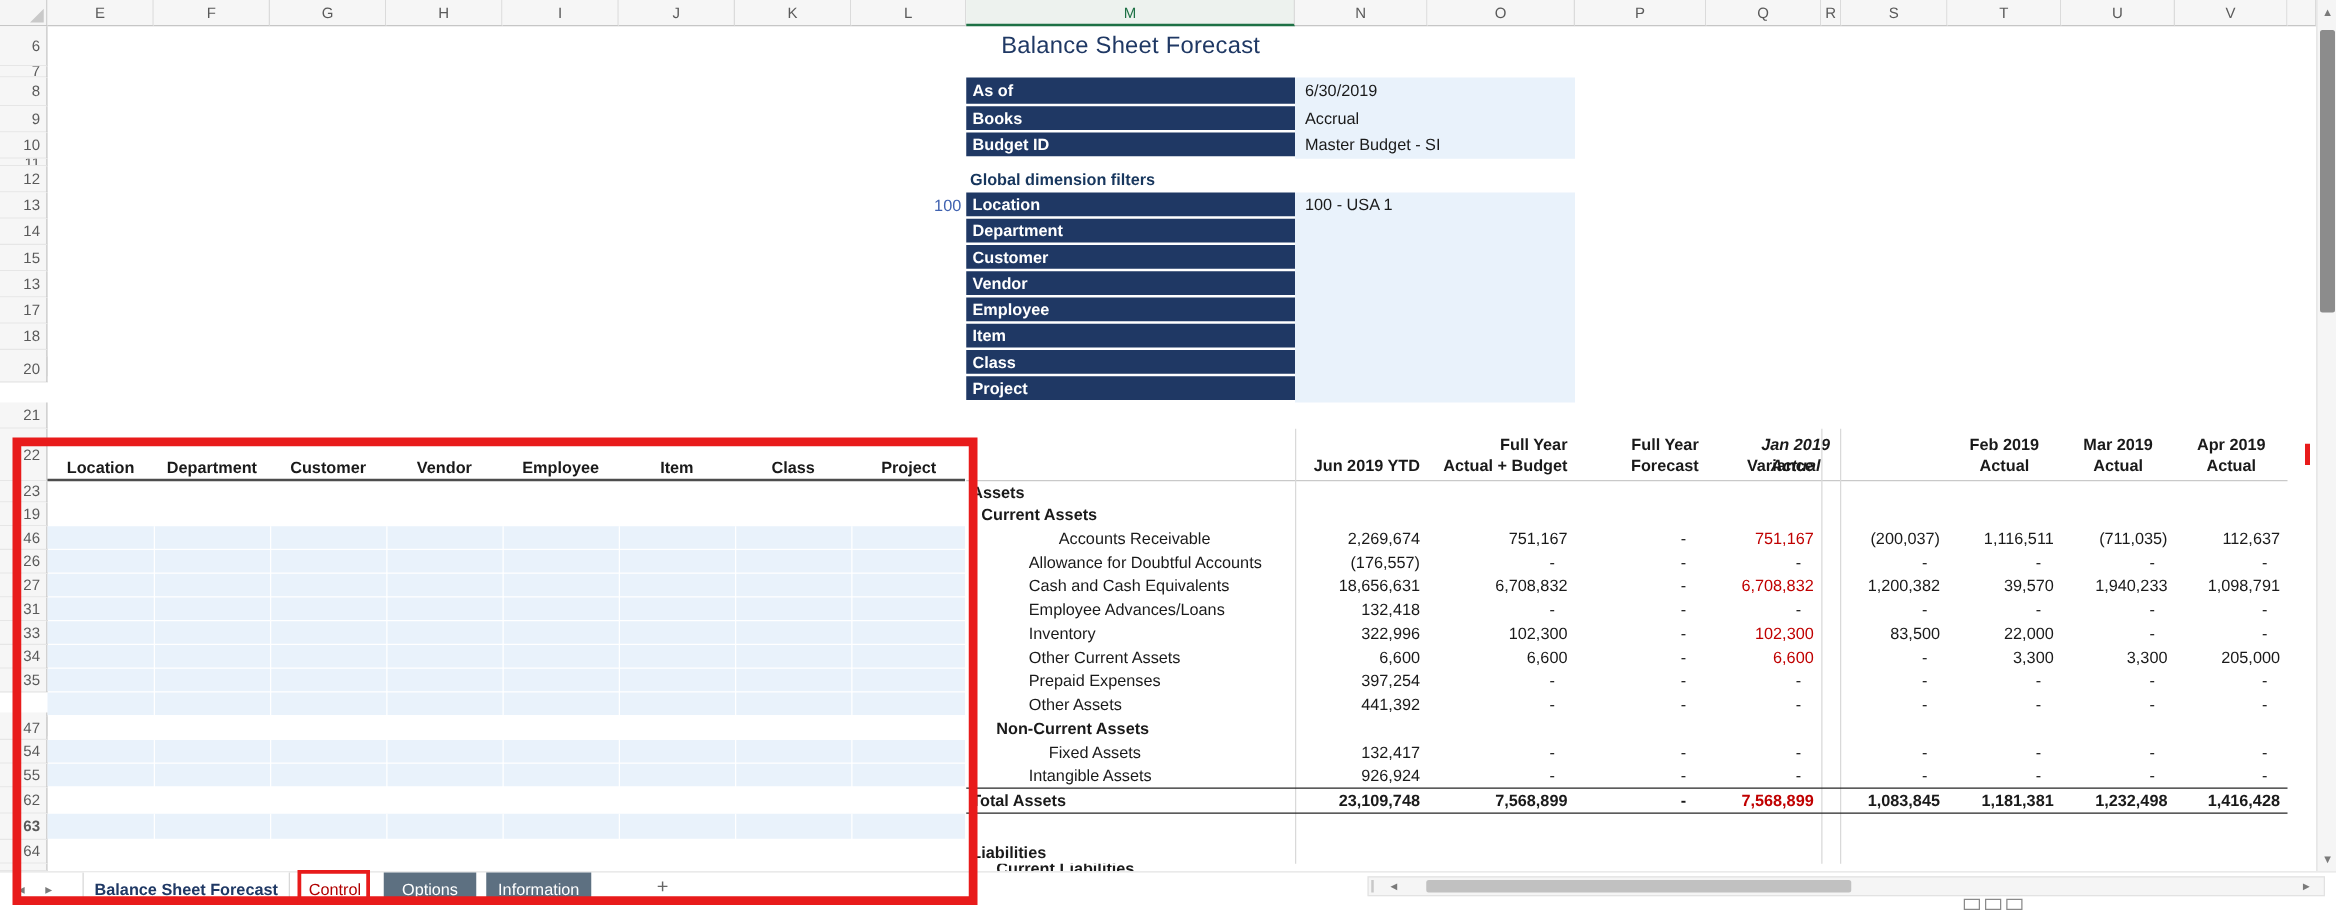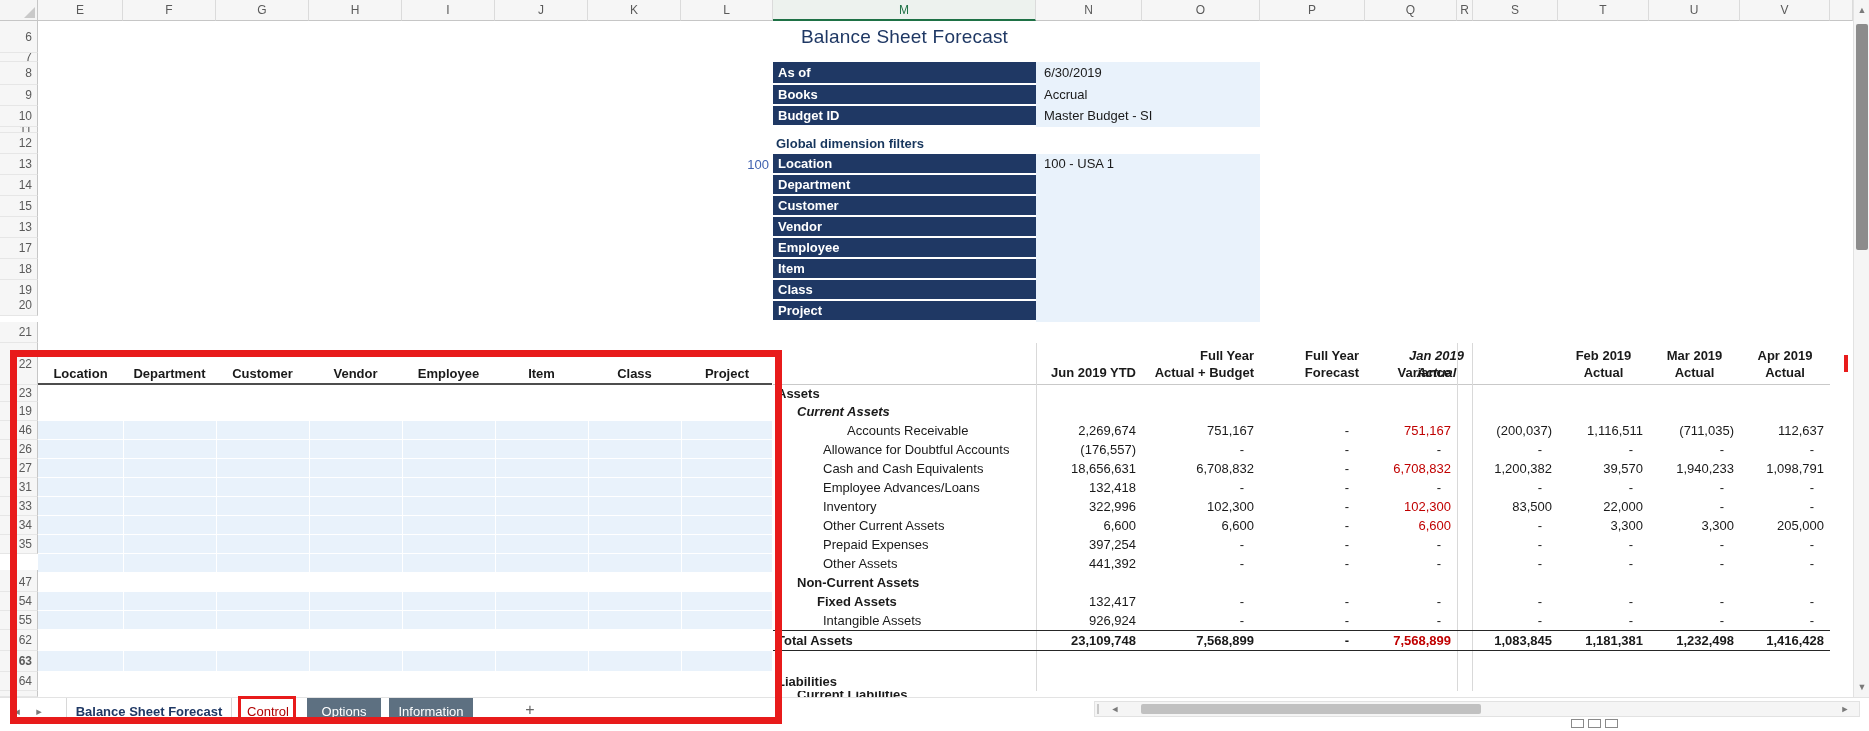--- a/index.html
+++ b/index.html
@@ -78,21 +78,21 @@
       <div class="rowh" style="position: absolute; box-sizing: border-box; top: 106px; height: 21px;">10</div>
       <div class="rowh" style="position: absolute; box-sizing: border-box; top: 127px; height: 6px;">11</div>
       <div class="rowh" style="position: absolute; box-sizing: border-box; top: 133px; height: 21px;">12</div>
       <div class="rowh" style="position: absolute; box-sizing: border-box; top: 154px; height: 21px;">13</div>
       <div class="rowh" style="position: absolute; box-sizing: border-box; top: 175px; height: 21px;">14</div>
       <div class="rowh" style="position: absolute; box-sizing: border-box; top: 196px; height: 21px;">15</div>
       <div class="rowh" style="position: absolute; box-sizing: border-box; top: 217px; height: 21px;">13</div>
       <div class="rowh" style="position: absolute; box-sizing: border-box; top: 238px; height: 21px;">17</div>
       <div class="rowh" style="position: absolute; box-sizing: border-box; top: 259px; height: 21px;">18</div>
       <div class="rowh" style="position: absolute; box-sizing: border-box; top: 280px; height: 21px;">19</div>
-      <div class="rowh" style="position: absolute; box-sizing: border-box; top: 295px; height: 21px;">20</div>
+      <div class="rowh" style="position: absolute; box-sizing: border-box; top: 285px; height: 21px;">20</div>
       <div class="rowh" style="position: absolute; box-sizing: border-box; top: 322px; height: 21px;">21</div>
       <div class="rowh" style="position: absolute; box-sizing: border-box; top: 343px; height: 42px;">22</div>
       <div class="rowh" style="position: absolute; box-sizing: border-box; top: 385px; height: 17px;">23</div>
       <div class="rowh" style="position: absolute; box-sizing: border-box; top: 402px; height: 19px;">19</div>
       <div class="rowh" style="position: absolute; box-sizing: border-box; top: 421px; height: 19px;">46</div>
       <div class="rowh" style="position: absolute; box-sizing: border-box; top: 440px; height: 19px;">26</div>
       <div class="rowh" style="position: absolute; box-sizing: border-box; top: 459px; height: 19px;">27</div>
       <div class="rowh" style="position: absolute; box-sizing: border-box; top: 478px; height: 19px;">31</div>
       <div class="rowh" style="position: absolute; box-sizing: border-box; top: 497px; height: 19px;">33</div>
       <div class="rowh" style="position: absolute; box-sizing: border-box; top: 516px; height: 19px;">34</div>
@@ -207,21 +207,21 @@
       <div class="thead center" style="position: absolute; box-sizing: border-box; left: 1740px; top: 343px; width: 90px; height: 42px;">
         <div style="box-sizing: border-box; position: relative;">Apr 2019</div>
         <div style="box-sizing: border-box; position: relative;">Actual</div>
       </div>
     </div>
   <div id="tablebody">
       <div class="trow" style="position: absolute; box-sizing: border-box; top: 385px; height: 17px;">
         <div class="tlabel" style="position: absolute; box-sizing: border-box; left: 4px; font-weight: 700;">Assets</div>
       </div>
       <div class="trow" style="position: absolute; box-sizing: border-box; top: 402px; height: 19px;">
-        <div class="tlabel" style="position: absolute; box-sizing: border-box; left: 24px; font-weight: 700; font-style: italic;">Current Assets</div>
+        <div class="tlabel" style="position: absolute; box-sizing: border-box; left: 12px; font-weight: 700;">Current Assets</div>
       </div>
       <div class="trow" style="position: absolute; box-sizing: border-box; top: 421px; height: 19px;">
         <div class="tlabel" style="position: absolute; box-sizing: border-box; left: 50px; margin-left: 24px;">Accounts Receivable</div>
         <div class="tcell" style="position: absolute; box-sizing: border-box; left: 263px; width: 106px; padding-right: 6px;">2,269,674</div>
         <div class="tcell" style="position: absolute; box-sizing: border-box; left: 369px; width: 118px; padding-right: 6px;">751,167</div>
         <div class="tcell" style="position: absolute; box-sizing: border-box; left: 487px; width: 105px; padding-right: 16px;">-</div>
         <div class="tcell" style="position: absolute; box-sizing: border-box; left: 592px; width: 92px; padding-right: 6px; color: rgb(192, 0, 0);">751,167</div>
         <div class="tcell" style="position: absolute; box-sizing: border-box; left: 700px; width: 85px; padding-right: 6px;">(200,037)</div>
         <div class="tcell" style="position: absolute; box-sizing: border-box; left: 785px; width: 91px; padding-right: 6px;">1,116,511</div>
         <div class="tcell" style="position: absolute; box-sizing: border-box; left: 876px; width: 91px; padding-right: 6px;">(711,035)</div>
@@ -301,21 +301,21 @@
         <div class="tcell" style="position: absolute; box-sizing: border-box; left: 592px; width: 92px; padding-right: 16px;">-</div>
         <div class="tcell" style="position: absolute; box-sizing: border-box; left: 700px; width: 85px; padding-right: 16px;">-</div>
         <div class="tcell" style="position: absolute; box-sizing: border-box; left: 785px; width: 91px; padding-right: 16px;">-</div>
         <div class="tcell" style="position: absolute; box-sizing: border-box; left: 876px; width: 91px; padding-right: 16px;">-</div>
         <div class="tcell" style="position: absolute; box-sizing: border-box; left: 967px; width: 90px; padding-right: 16px;">-</div>
       </div>
       <div class="trow" style="position: absolute; box-sizing: border-box; top: 573px; height: 19px;">
         <div class="tlabel" style="position: absolute; box-sizing: border-box; left: 24px; font-weight: 700;">Non-Current Assets</div>
       </div>
       <div class="trow" style="position: absolute; box-sizing: border-box; top: 592px; height: 19px;">
-        <div class="tlabel" style="position: absolute; box-sizing: border-box; left: 44px; font-weight: bold;">Fixed Assets</div>
+        <div class="tlabel" style="position: absolute; box-sizing: border-box; left: 66px;">Fixed Assets</div>
         <div class="tcell" style="position: absolute; box-sizing: border-box; left: 263px; width: 106px; padding-right: 6px;">132,417</div>
         <div class="tcell" style="position: absolute; box-sizing: border-box; left: 369px; width: 118px; padding-right: 16px;">-</div>
         <div class="tcell" style="position: absolute; box-sizing: border-box; left: 487px; width: 105px; padding-right: 16px;">-</div>
         <div class="tcell" style="position: absolute; box-sizing: border-box; left: 592px; width: 92px; padding-right: 16px;">-</div>
         <div class="tcell" style="position: absolute; box-sizing: border-box; left: 700px; width: 85px; padding-right: 16px;">-</div>
         <div class="tcell" style="position: absolute; box-sizing: border-box; left: 785px; width: 91px; padding-right: 16px;">-</div>
         <div class="tcell" style="position: absolute; box-sizing: border-box; left: 876px; width: 91px; padding-right: 16px;">-</div>
         <div class="tcell" style="position: absolute; box-sizing: border-box; left: 967px; width: 90px; padding-right: 16px;">-</div>
       </div>
       <div class="trow" style="position: absolute; box-sizing: border-box; top: 611px; height: 19px;">

